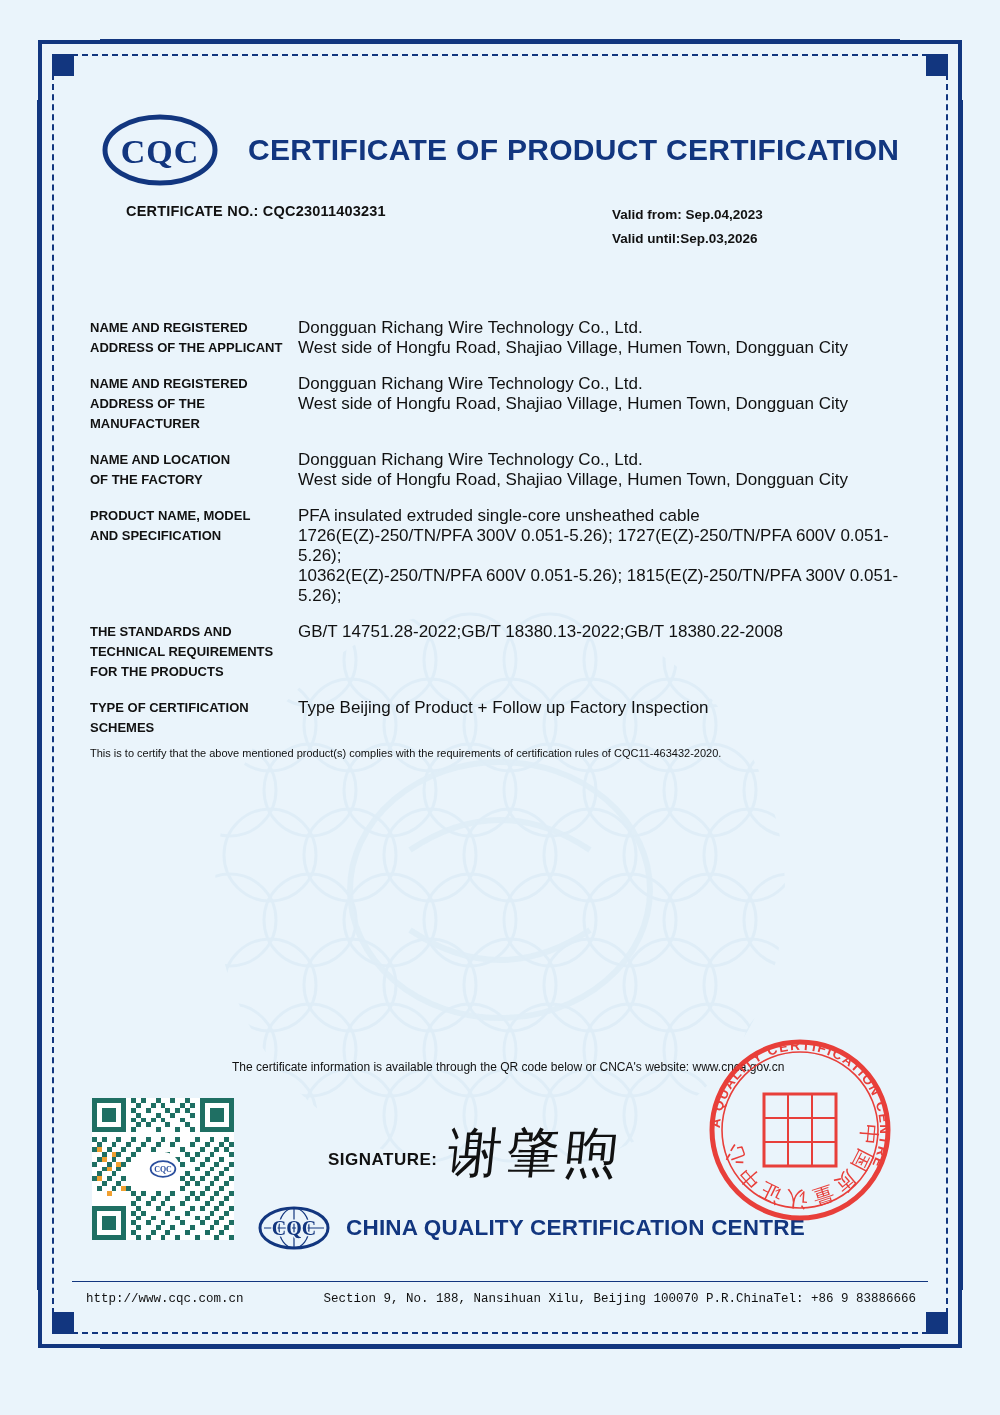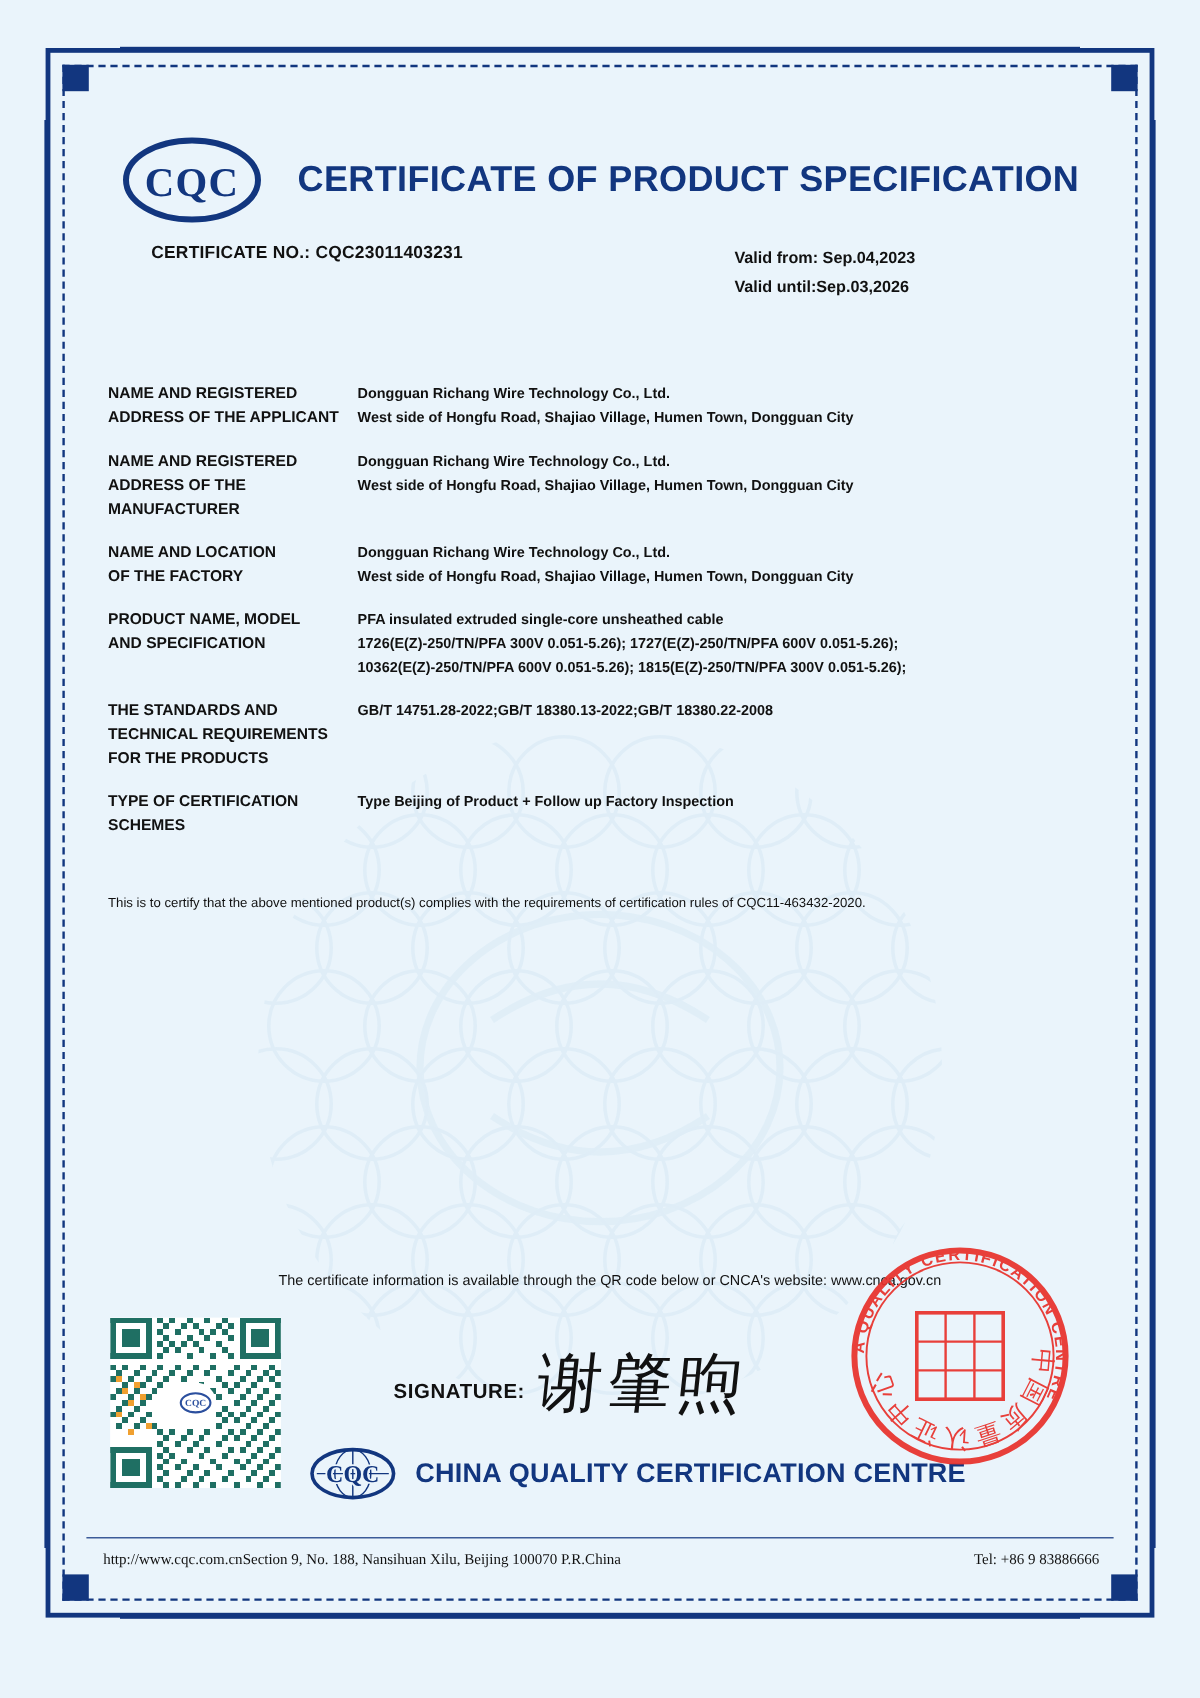--- a/index.html
+++ b/index.html
@@ -133,25 +133,24 @@
     flex: 0 0 208px;
     font-size: 13px;
     font-weight: bold;
     line-height: 20px;
     color: #111;
     text-transform: uppercase;
     white-space: pre-line;
   }
   .row .value {
     flex: 1 1 auto;
-    font-size: 12px;
+    font-size: 17px;
     line-height: 20px;
     color: #111;
     white-space: pre-line;
-    font-weight: bold;
   }
   .row.r-product { margin-top: 10px; }
 
   .statement {
     position: absolute;
     left: 90px;
     top: 740px;
     width: 800px;
     font-size: 11px;
     line-height: 26px;
@@ -251,25 +250,25 @@
     height: 1px;
     background: #12367f;
   }
   .footer {
     position: absolute;
     left: 86px;
     top: 1292px;
     width: 830px;
     display: flex;
     justify-content: space-between;
-    font-family: Liberation Serif, serif;
+    font-family: Liberation Mono, monospace;
     font-size: 12.5px;
     color: #111;
   }
-  .footer .mid { flex: 1 1 auto; text-align: left; }
+  .footer .mid { flex: 1 1 auto; text-align: right; }
 </style>
 </head>
 <body>
 
 <div class="page">
 
   <div class="frame-outer"></div>
   <div class="frame-inner"></div>
   <div class="corner tl"></div>
   <div class="corner tr"></div>
@@ -355,21 +354,21 @@
       <path d="M200 250 q90 -60 180 0"></path>
       <path d="M200 330 q90 60 180 0"></path>
     </g>
   </svg>
 
   <div class="header">
     <svg class="cqc-logo-big" viewBox="0 0 120 74">
       <ellipse cx="60" cy="37" rx="55" ry="33" fill="none" stroke="#12367f" stroke-width="5"></ellipse>
       <text x="60" y="50" text-anchor="middle" font-family="Liberation Serif, serif" font-size="34" font-weight="bold" fill="#12367f" letter-spacing="1">CQC</text>
     </svg>
-    <div class="cert-title">CERTIFICATE OF PRODUCT SPECIFICATION</div>
+    <div class="cert-title">CERTIFICATE OF PRODUCT CERTIFICATION</div>
   </div>
 
   <div class="cert-no">CERTIFICATE NO.: CQC23011403231</div>
 
   <div class="valid-block">
     <div><b>Valid from: Sep.04,2023</b></div>
     <div><b>Valid until:Sep.03,2026</b></div>
   </div>
 
   <div class="rows">

